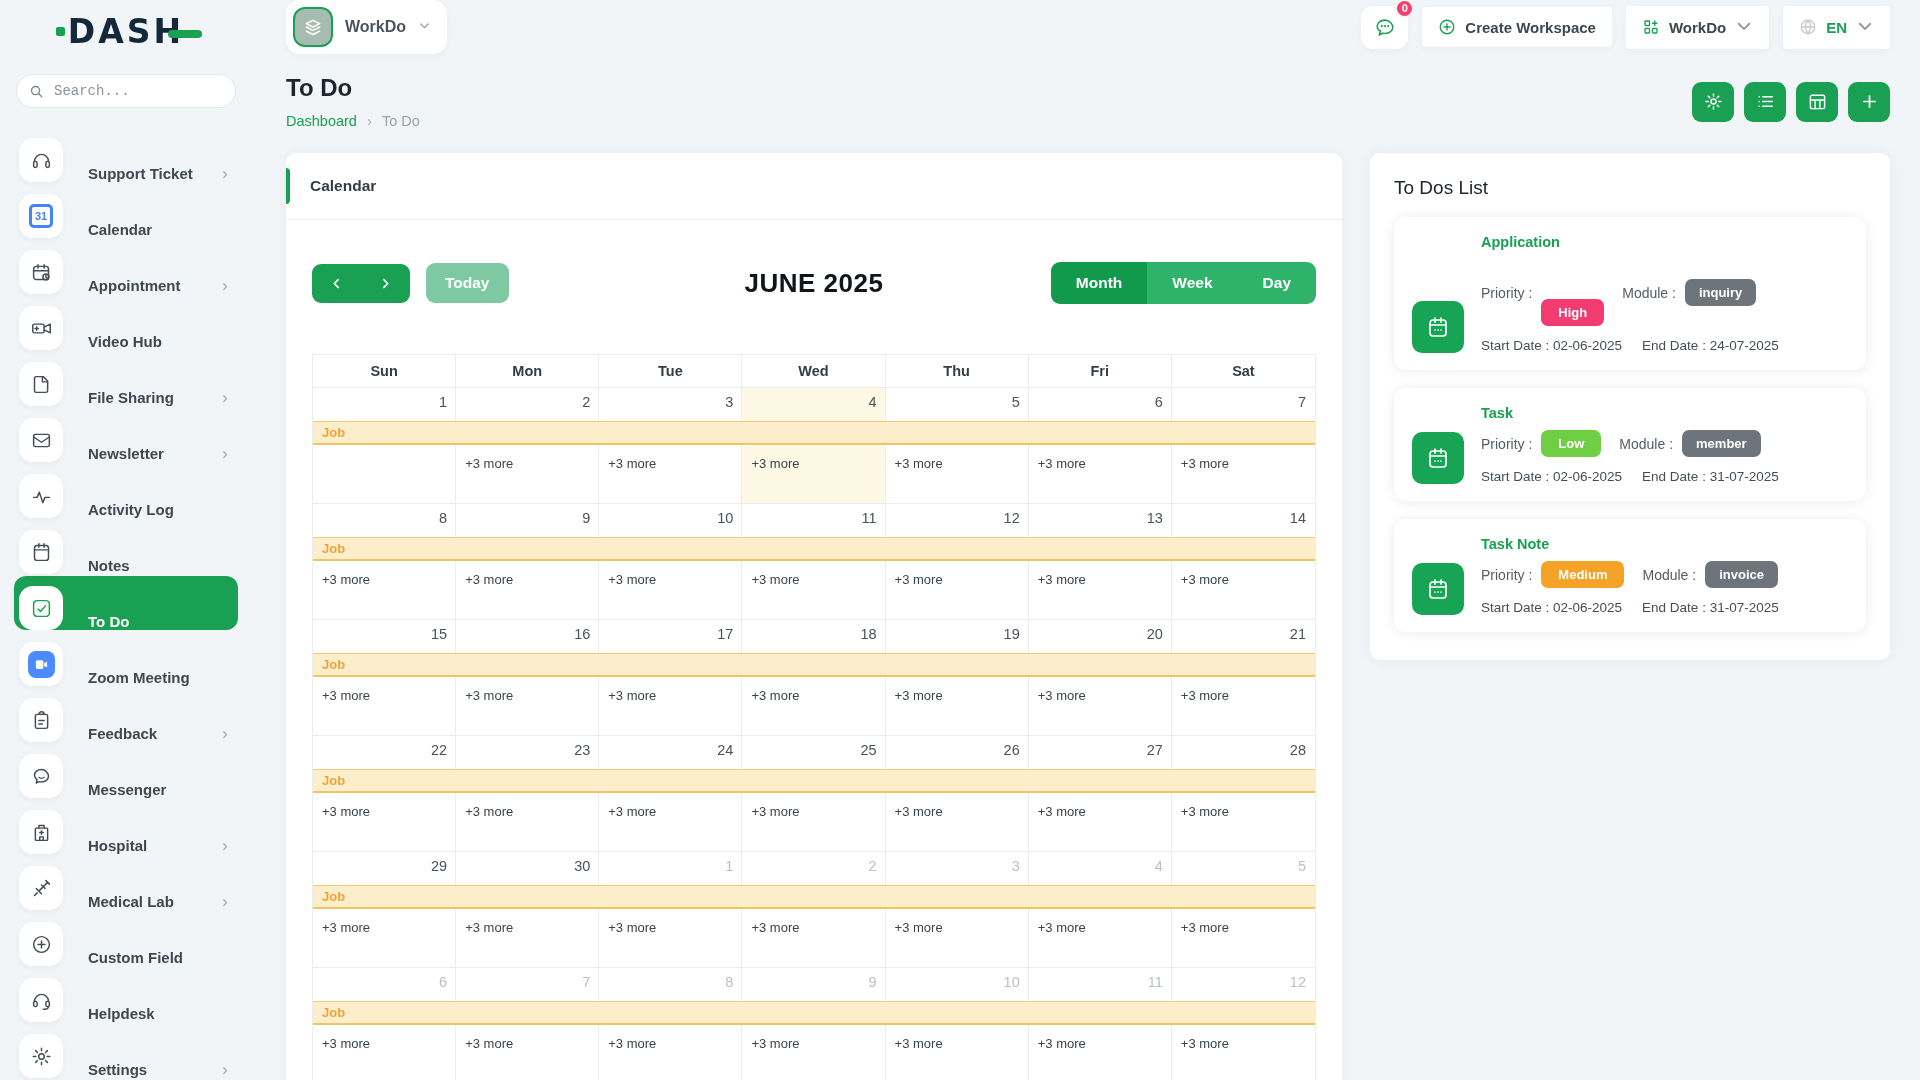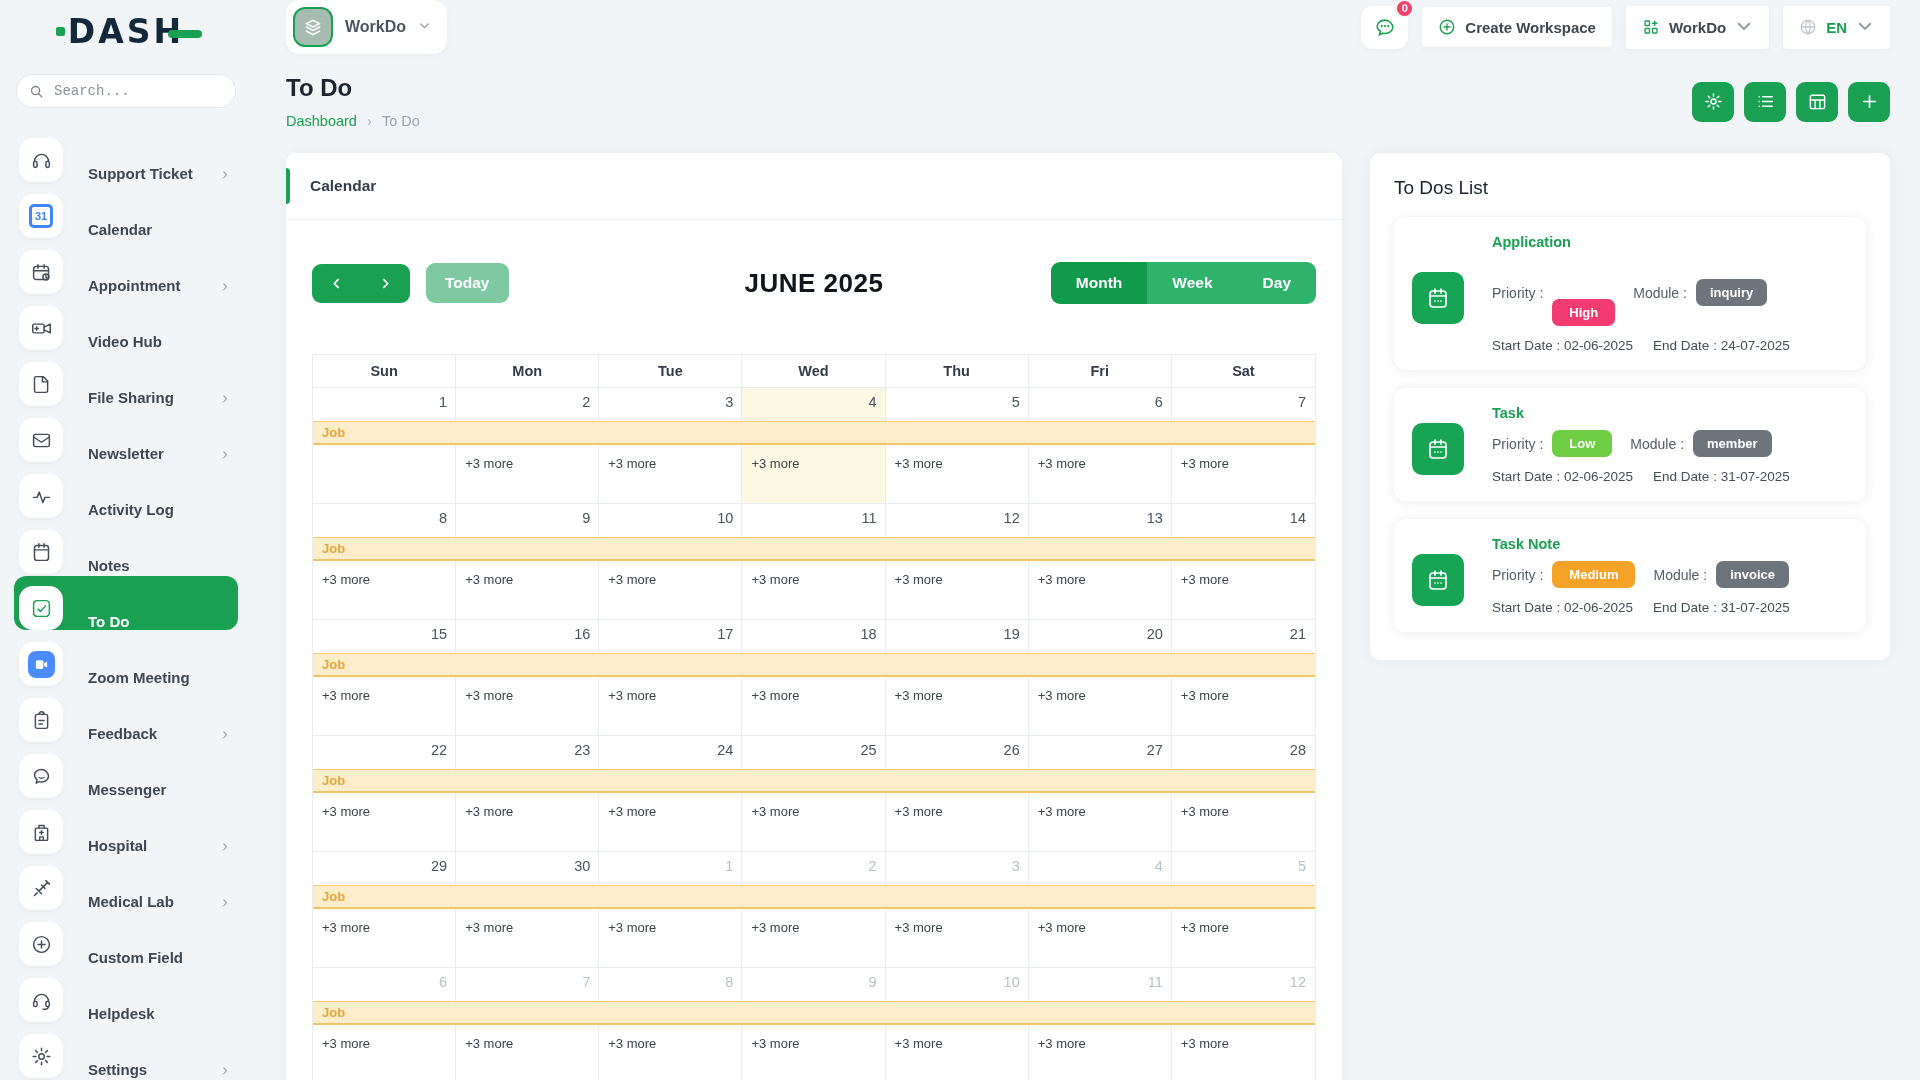--- a/index.html
+++ b/index.html
@@ -85,21 +85,21 @@
   .cal-dates{position:relative;display:grid;grid-template-columns:repeat(7,1fr);height:30px}
   .date-num{text-align:right;padding:6px 9px 0;font-size:14.5px;color:#49525b}
   .date-num.muted{color:#b8bfc6}
   .cal-event{position:relative;height:24px;margin:3px 0 9px;background:#fcedcb;border-top:1px solid #f1c977;border-bottom:2px solid #f0c466;display:flex;align-items:center;padding-left:9px;font-size:13px;color:#e8a73e;font-weight:700;cursor:pointer}
   .cal-more-row{position:relative;display:grid;grid-template-columns:repeat(7,1fr)}
   .more-link{font-size:13px;color:#3b434c;padding:3px 0 0 9px;cursor:pointer;width:max-content}
 
   
   .todo-panel{width:520px;flex-shrink:0;background:#fff;border-radius:10px;box-shadow:0 0 18px rgba(25,35,45,.05);padding:24px 24px 28px}
   .todo-title{font-size:19px;font-weight:400;color:#1c242e;margin:0 0 8px}
-  .todo-card{margin-top:18px;background:#fff;border-radius:12px;box-shadow:0 1px 12px rgba(30,40,50,.09);padding:17px 18px;display:flex;gap:28px;align-items:center}
+  .todo-card{margin-top:18px;background:#fff;border-radius:12px;box-shadow:0 1px 12px rgba(30,40,50,.09);padding:17px 18px;display:flex;gap:17px;align-items:flex-end}
   .todo-ic{width:52px;height:52px;border-radius:10px;background:#17a455;display:flex;align-items:center;justify-content:center;color:#fff;flex-shrink:0;margin-top:8px}
   .todo-ic svg{width:24px;height:24px}
   .todo-name{color:#1aa053;font-size:14.5px;font-weight:700}
   .todo-meta{display:flex;align-items:center;margin:9px 0 12px;font-size:14px;color:#555d66}
   .meta-label{margin-right:9px}
   .badge-pri{border-radius:7px;padding:6px 17px;font-size:13px;color:#fff;font-weight:600}
   .badge-mod{border-radius:7px;padding:6px 14px;font-size:13px;color:#fff;background:#6d747c;font-weight:600}
   .ml{margin-left:18px}
   .todo-dates{font-size:13.5px;color:#454d56}
   .todo-dates .gap{display:inline-block;width:20px}

